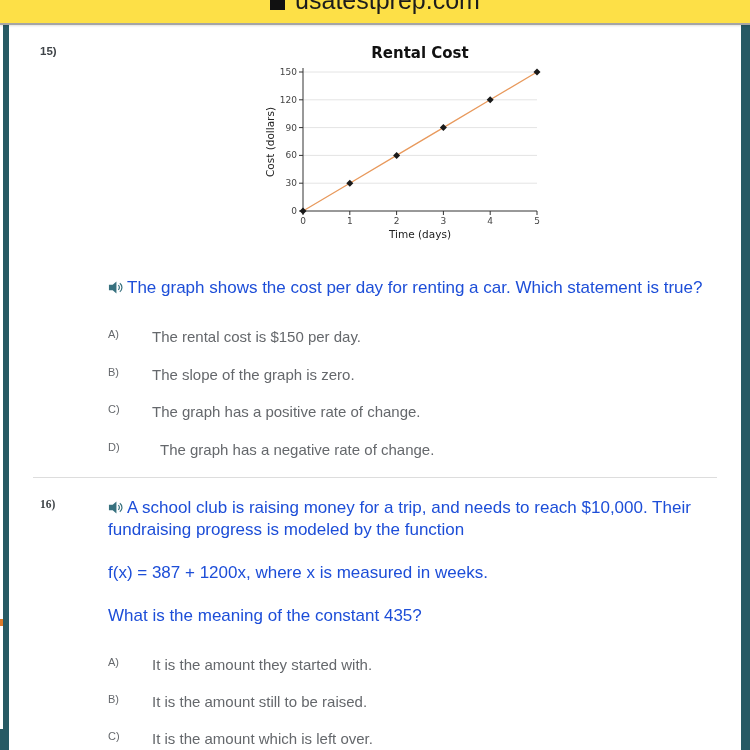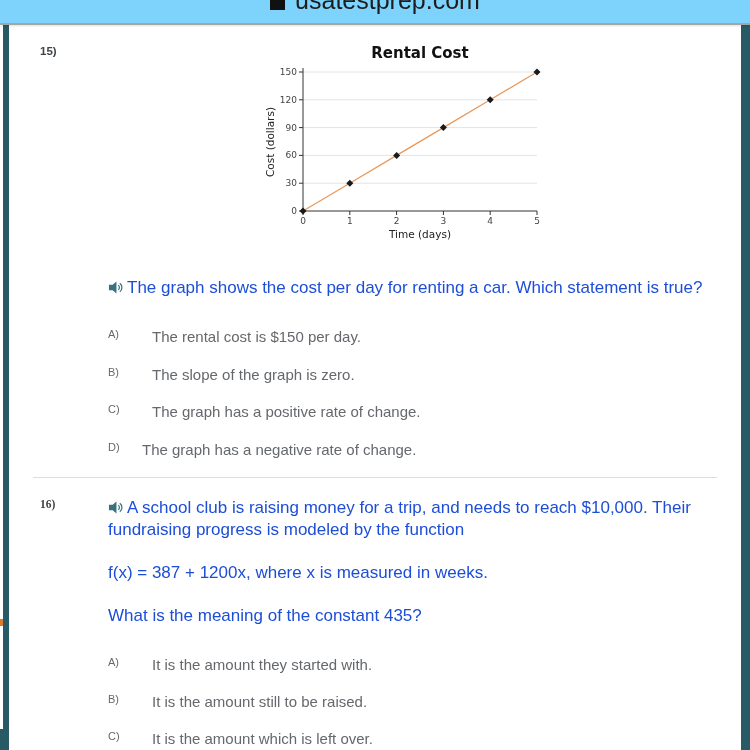--- a/index.html
+++ b/index.html
@@ -1,21 +1,21 @@
 <!DOCTYPE html>
 <html><head>
 <meta charset="utf-8">
 <style>
   * { margin:0; padding:0; box-sizing:border-box; }
   html,body { width:750px; height:750px; overflow:hidden; background:#ffffff;
               font-family:"Liberation Sans", sans-serif; }
   .abs { position:absolute; }
 
   
-  #chrome { left:0; top:0; width:750px; height:25px; background:#7dd3fc;
+  #chrome { left:0; top:0; width:750px; height:25px; background:#fde047;
             border-bottom:2px solid #a5a5a5; box-shadow:0 1px 2px rgba(0,0,0,.12);
             overflow:hidden; z-index:5; }
   #chrome-inner { position:absolute; top:-14px; left:0; width:100%; text-align:center;
                   font-size:25px; color:#1c1c1c; white-space:nowrap; }
   #lock-square { display:inline-block; width:15px; height:15px; background:#111;
                  margin-right:10px; vertical-align:-1px; }
 
   
   .edge { background:#275a64; }
   #edge-left  { left:3px;  top:25px; width:6px; height:725px; }
@@ -105,21 +105,21 @@
   </svg><span>The graph shows the cost per day for renting a car. Which statement is true?</span>
 </div>
 
 <div class="abs opt-letter" style="left:108px; top:328px;">A)</div>
 <div class="abs opt-text" style="left:152px; top:328px;">The rental cost is $150 per day.</div>
 <div class="abs opt-letter" style="left:108px; top:366px;">B)</div>
 <div class="abs opt-text" style="left:152px; top:366px;text-align:right;">The slope of the graph is zero.</div>
 <div class="abs opt-letter" style="left:108px; top:403px;">C)</div>
 <div class="abs opt-text" style="left:152px; top:403px;">The graph has a positive rate of change.</div>
 <div class="abs opt-letter" style="left:108px; top:441px;">D)</div>
-<div class="abs opt-text" style="left:142px; top:441px;">The graph has a negative rate of change.</div>
+<div class="abs opt-text" style="left:160px; top:441px;">The graph has a negative rate of change.</div>
 
 <div class="abs" id="divider"></div>
 
 <div class="abs q-number" style="left:40px; top:498px;font-family:Liberation Serif, serif;">16)</div>
 
 <div class="abs prompt" style="left:108px; top:497px;">
   <div>
     <svg class="speaker" viewBox="0 0 16 16">
       <polygon points="1,5 5,5 9,1.5 9,14.5 5,11 1,11" fill="#38717f"></polygon>
       <path d="M11 5.5 a3.3 3.3 0 0 1 0 5" fill="none" stroke="#38717f" stroke-width="1.3"></path>

